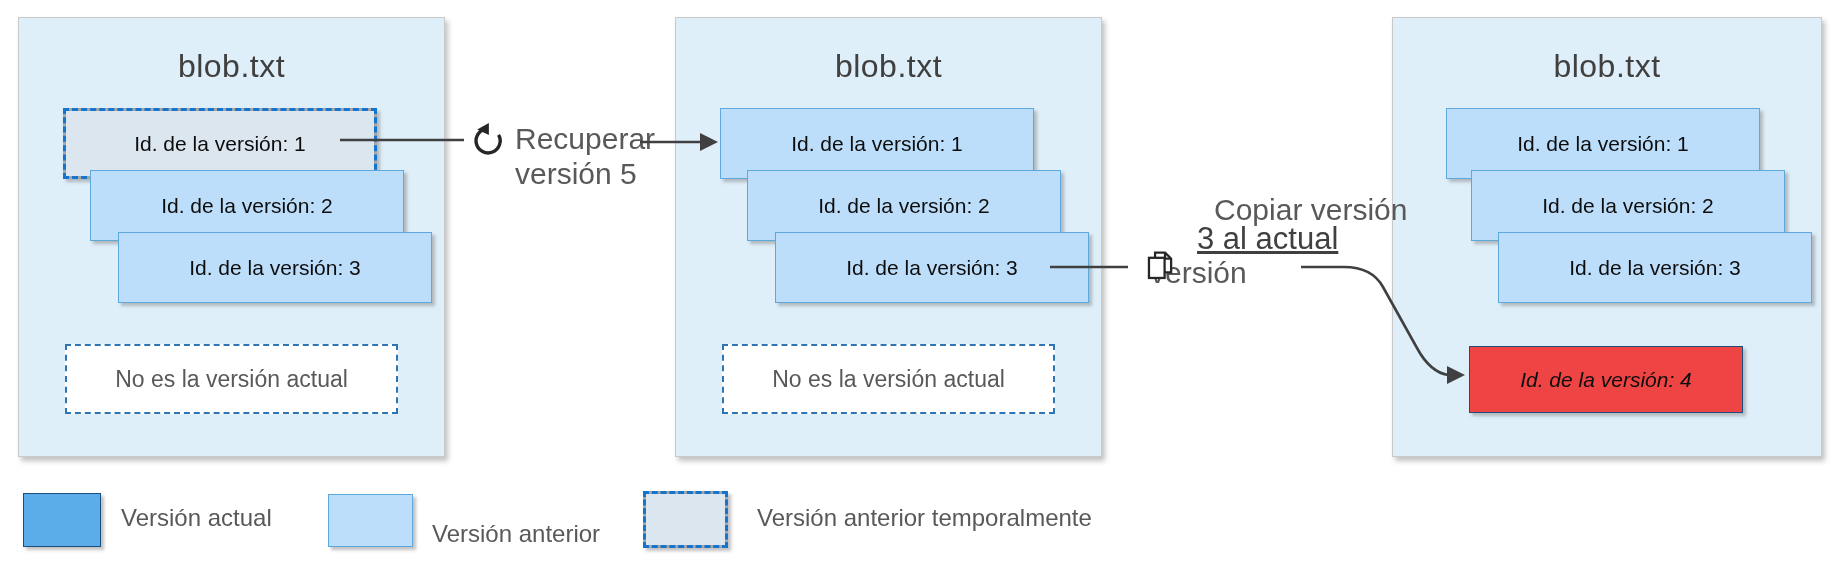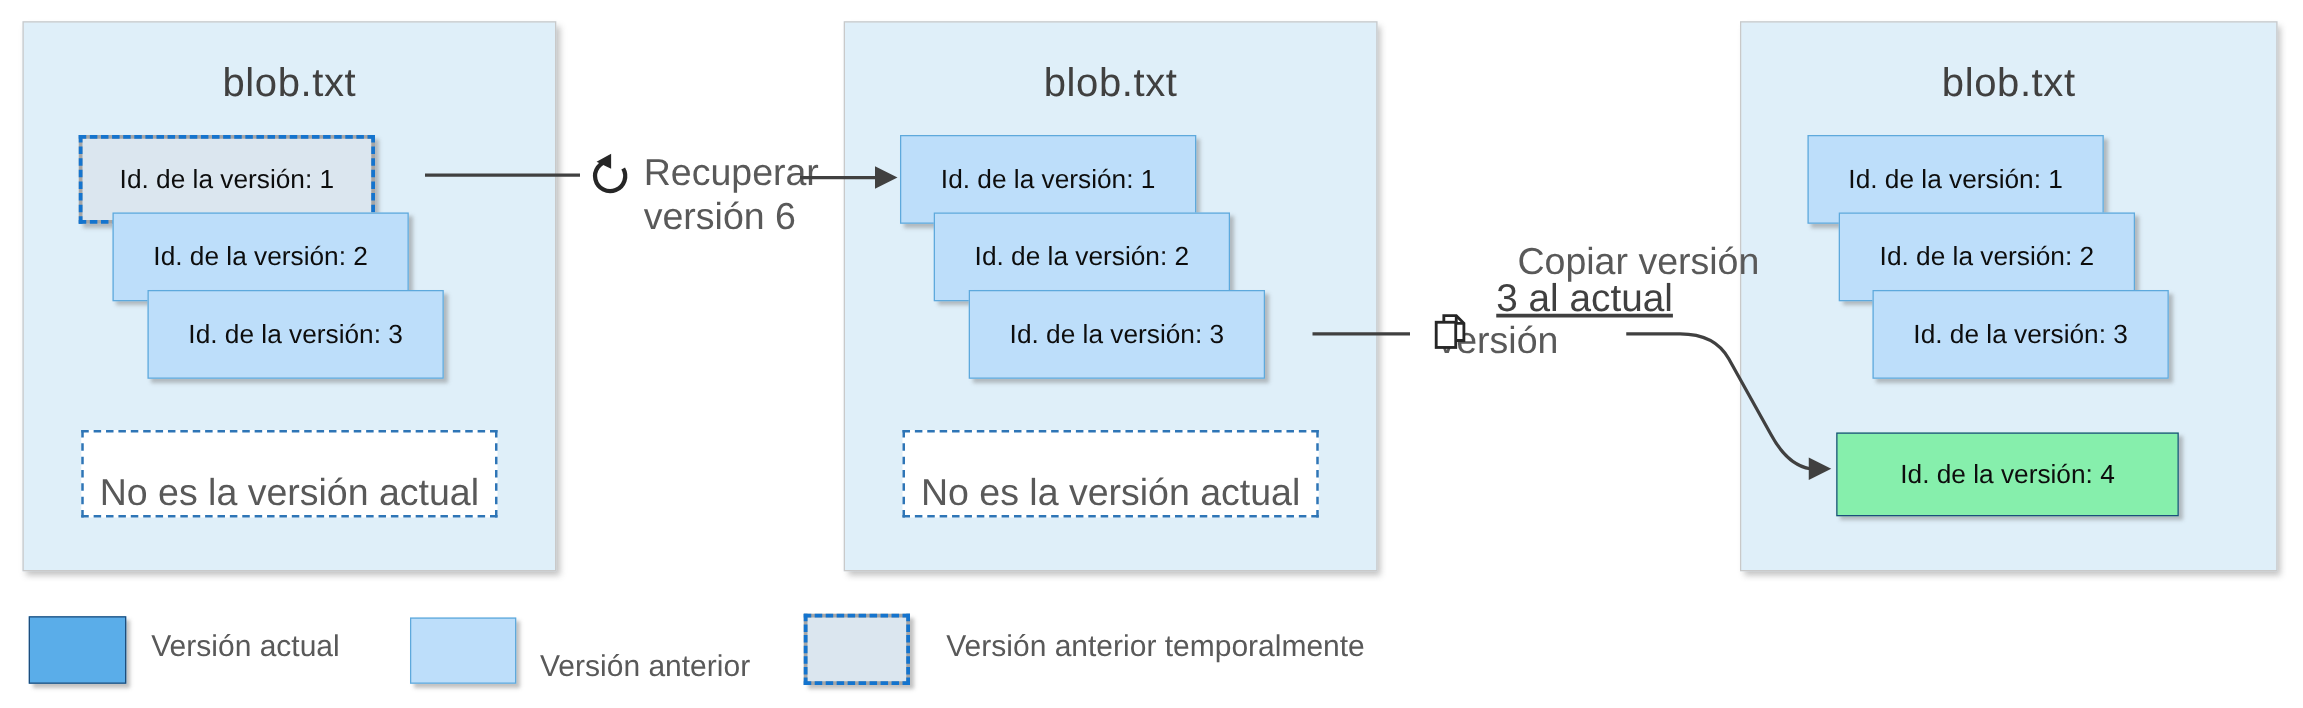--- a/index.html
+++ b/index.html
@@ -11,44 +11,45 @@
   .panel{
     position:absolute;top:17px;width:427px;height:440px;
     background:#DFEFF9;border:1px solid #C9C9C9;box-sizing:border-box;
     box-shadow:3px 4px 5px rgba(120,120,120,.45);
   }
   .panel-title{
     position:absolute;top:30px;left:0;width:100%;text-align:center;
     font-size:32px;color:#404040;letter-spacing:.5px;
   }
   .vbox{
-    position:absolute;width:237px;height:71px;box-sizing:border-box;
+    position:absolute;width:314px;height:71px;box-sizing:border-box;
     display:flex;align-items:center;justify-content:center;
     font-size:21px;color:#0d0d0d;
   }
   .vbox.previous{
     background:#BDDEFA;border:1px solid #5EA9DC;
     box-shadow:3px 3px 3px rgba(120,120,120,.45);
   }
   .vbox.current{
-    background:#86efac;border:1px solid #1C4D7C;
+    background:#ef4444;border:1px solid #1C4D7C;
     box-shadow:3px 3px 3px rgba(120,120,120,.45);
+    font-style:italic;
   }
   .vbox.deleted{
     background:#DBE6EF;border:3px solid #A6A6A6;
     box-shadow:3px 3px 3px rgba(120,120,120,.45);
   }
   .vbox.deleted::after{
     content:"";position:absolute;inset:-3px;border:3px dashed #1474CE;pointer-events:none;
   }
   .placeholder{
     position:absolute;left:46px;top:326px;width:333px;height:70px;box-sizing:border-box;
     background:#ffffff;border:2px dashed #2E75B6;
-    display:flex;align-items:flex-end;justify-content:center;
-    font-size:30px;color:#595959;
+    display:flex;align-items:center;justify-content:center;
+    font-size:23px;color:#595959;
   }
   .note{position:absolute;color:#595959;font-size:30px;white-space:nowrap;}
   .note.big{font-size:31px;color:#404040;text-decoration:underline;}
   .overlay{position:absolute;left:0;top:0;pointer-events:none;}
   .swatch{position:absolute;box-sizing:border-box;}
   .swatch.current{
     background:#5AADE9;border:1px solid #1C4D7C;
     box-shadow:3px 3px 3px rgba(120,120,120,.45);
   }
   .swatch.previous{
@@ -109,21 +110,21 @@
   </div>
   <div class="vbox previous" style="left:105px;top:214px">
     <span>Id. de la versión: 3</span>
   </div>
   <div class="vbox current" style="left:76px;top:328px;width:274px;height:67px">
     <span>Id. de la versión: 4</span>
   </div>
 </div>
 
 <div class="note" style="left:515px;top:122px">Recuperar</div>
-<div class="note" style="left:515px;top:157px">versión 6</div>
+<div class="note" style="left:515px;top:157px">versión 5</div>
 
 <div class="note" style="left:1214px;top:193px">Copiar versión</div>
 <div class="note big" style="left:1197px;top:221px">3 al actual</div>
 <div class="note" style="left:1150px;top:256px">versión</div>
 
 <svg class="overlay" width="1842" height="566" viewBox="0 0 1842 566">
 
   <line x1="340" y1="140" x2="464" y2="140" stroke="#404040" stroke-width="2.6"></line>
 
   <g transform="translate(471,121) scale(1.42)">

